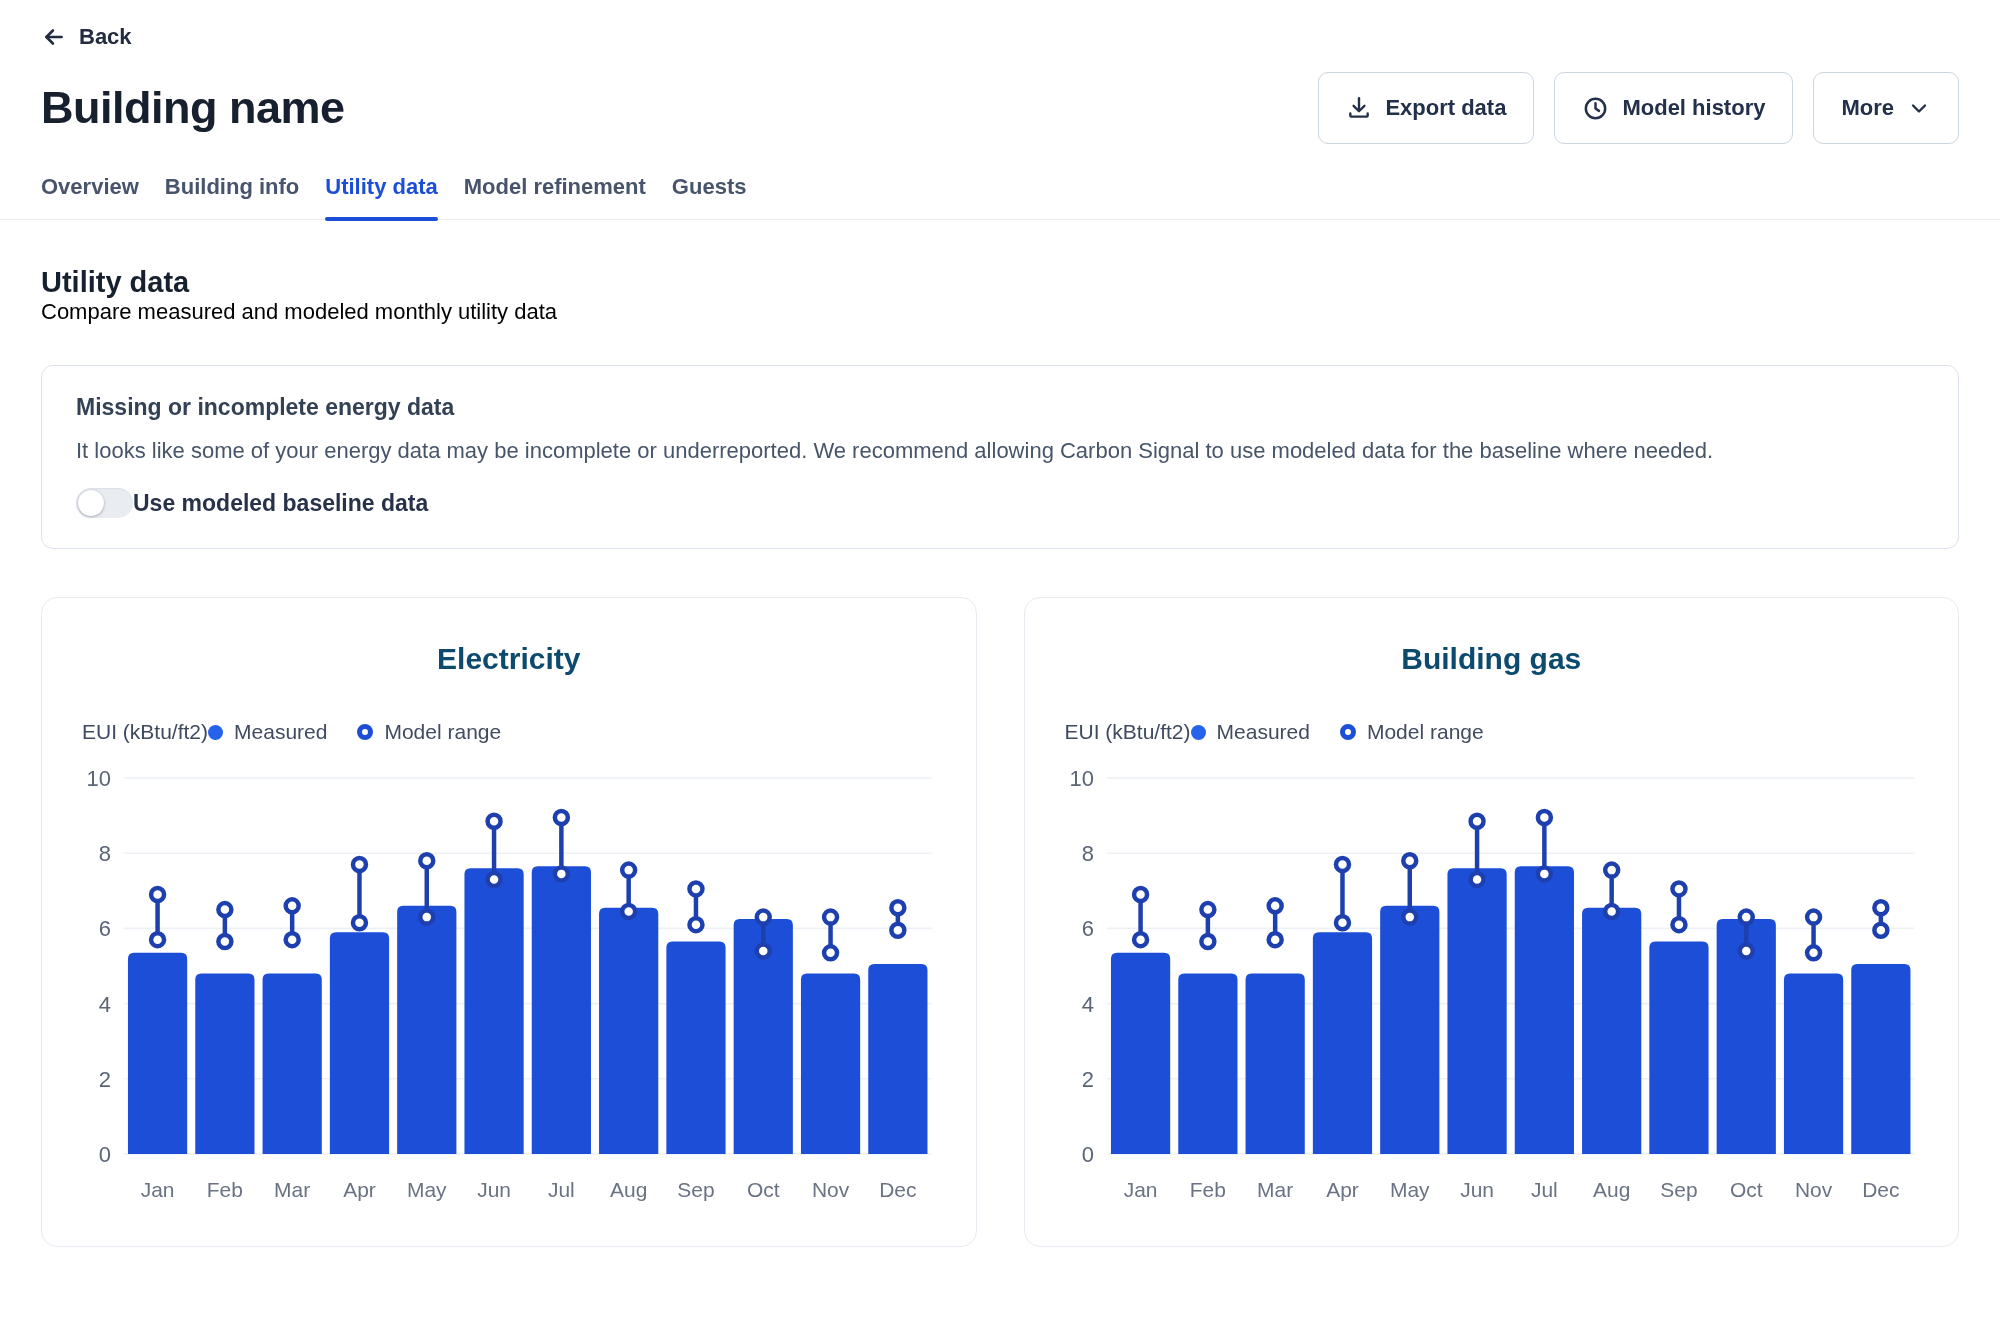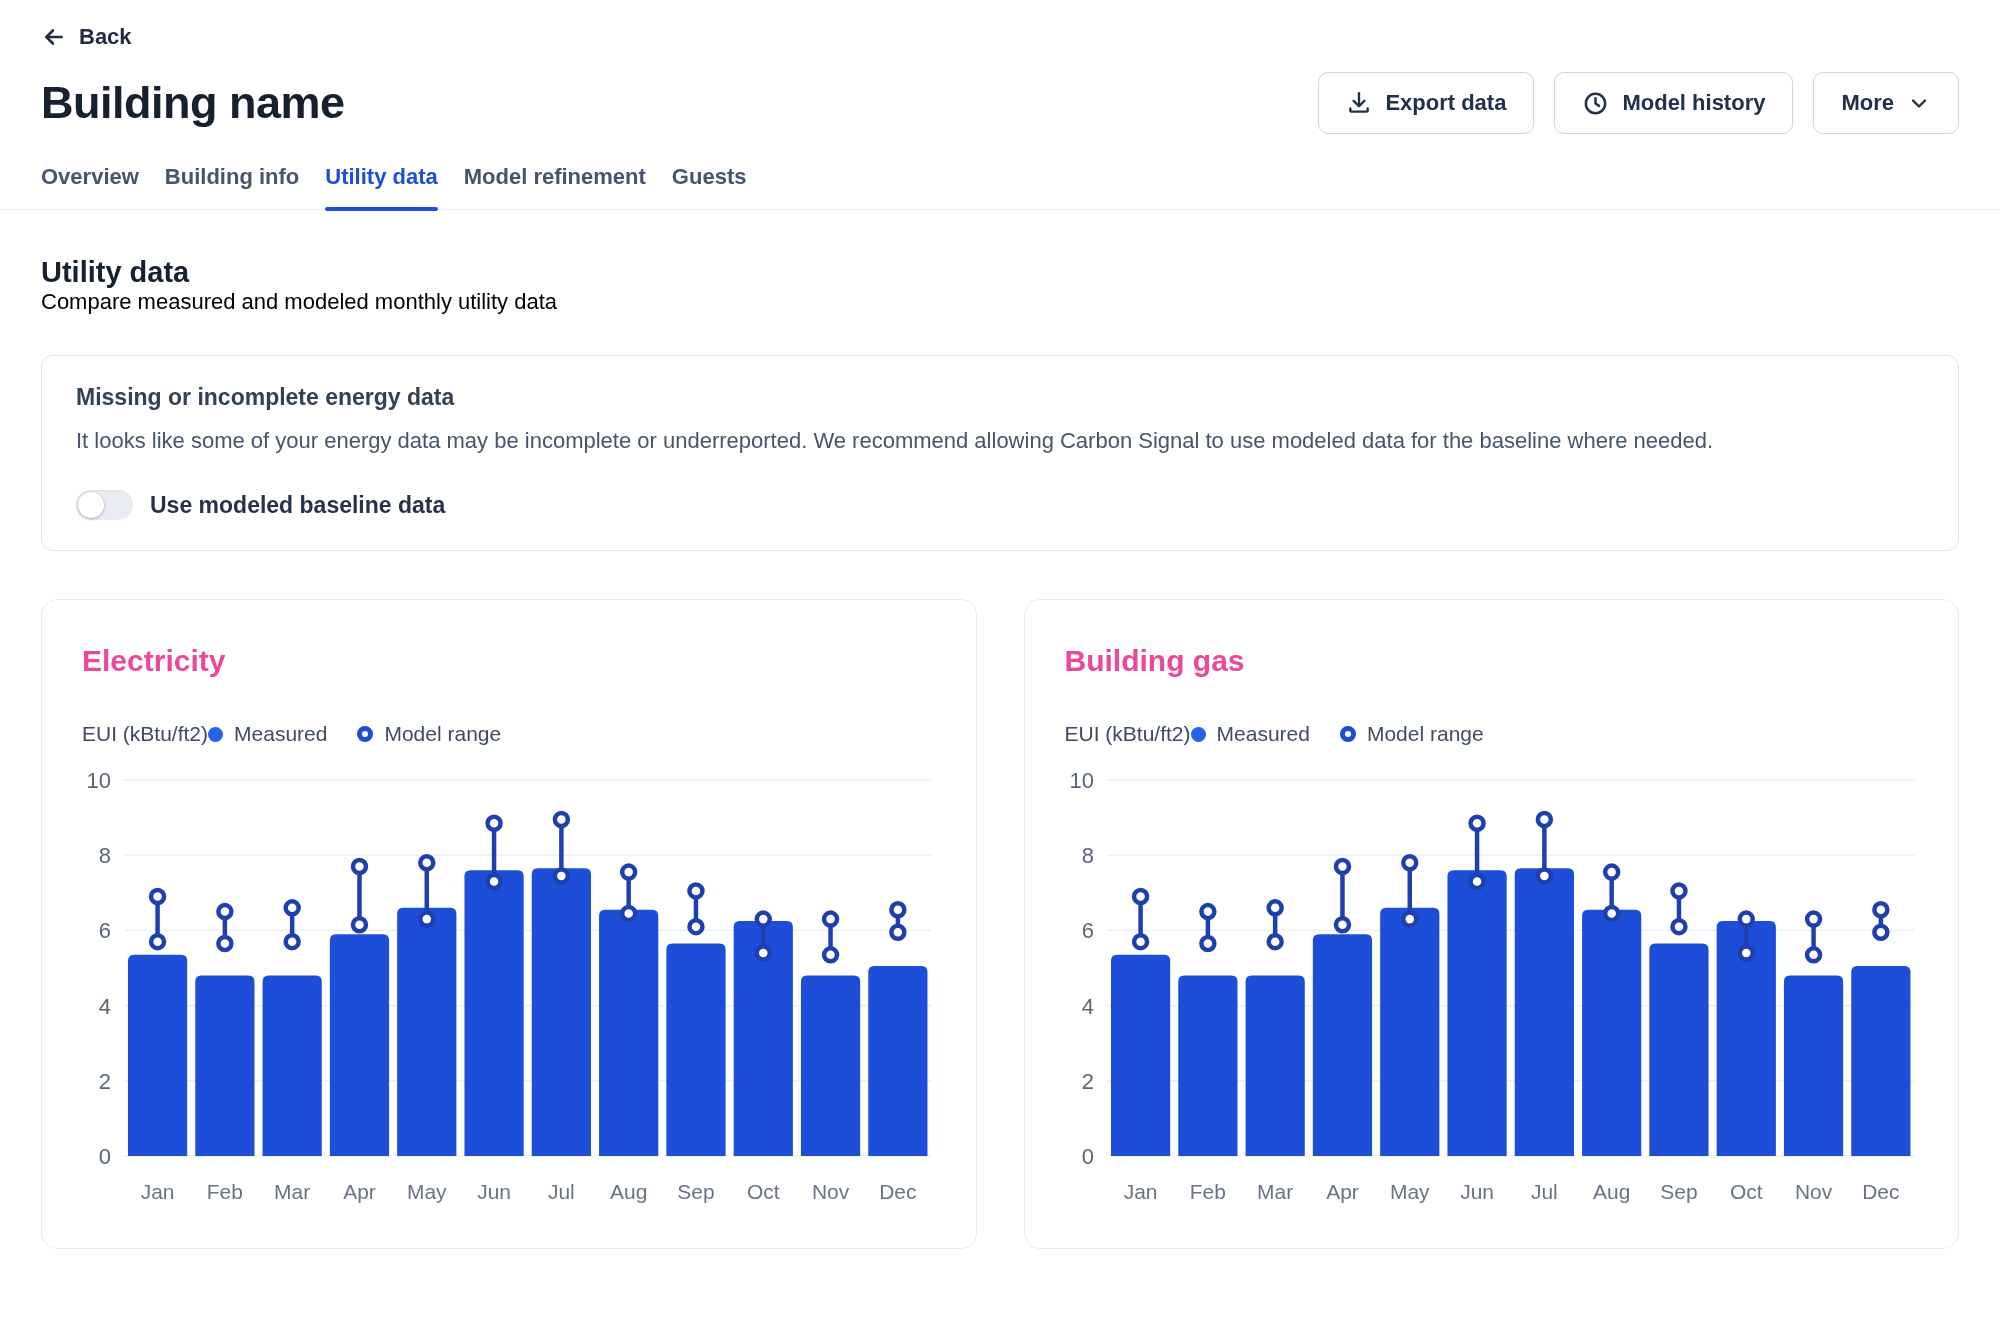--- a/index.html
+++ b/index.html
@@ -9,21 +9,21 @@
 
   
   .back { display:inline-flex; align-items:flex-end; gap:12px; margin-top:24px;
           font-size:22px; font-weight:700; color:#222c3e; cursor:pointer; }
   .back svg { display:block; }
 
   
   .header-row { display:flex; align-items:center; justify-content:space-between; margin-top:18px; }
   .page-title { font-size:45px; font-weight:700; color:#17202f; letter-spacing:-0.5px; }
   .actions { display:flex; gap:20px; }
-  .btn { display:inline-flex; align-items:center; gap:13px; height:62px; padding:9px 27px;
+  .btn { display:inline-flex; align-items:center; gap:13px; height:72px; padding:9px 27px;
          background:#fff; border:1.5px solid #cdd5df; border-radius:10px;
          font-size:22px; font-weight:700; color:#23304a; cursor:pointer;
          font-family:"Liberation Sans", sans-serif; }
   .btn svg { display:block; }
 
   
   .tabs { margin:30px -41px 0; padding:0 41px; border-bottom:1.5px solid #e8ecf1;
           display:flex; gap:26px; }
   .tab { font-size:22px; font-weight:700; color:#47546b; padding-bottom:19px;
          position:relative; cursor:pointer; }
@@ -33,33 +33,33 @@
 
   
   .section-title { margin-top:46px; font-size:29px; font-weight:700; color:#17202f; }
   .section-sub { font-size:22px; color:#000000; }
 
   
   .alert { margin-top:40px; border:1.5px solid #dde3ec; border-radius:12px;
            padding:28px 34px 30px; }
   .alert-title { font-size:23px; font-weight:700; color:#334155; }
   .alert-body { margin-top:17px; font-size:22px; color:#475569; }
-  .toggle-row { margin-top:36px; display:flex; align-items:center; gap:17px; }
+  .toggle-row { margin-top:24px; display:flex; align-items:center; }
   .toggle { width:57px; height:30px; border-radius:16px; background:#e9edf2;
             box-shadow:inset 0 1px 2px rgba(15,23,42,.06); position:relative; cursor:pointer; flex:0 0 auto; }
   .toggle .knob { position:absolute; left:2px; top:2px; width:26px; height:26px;
                   border-radius:50%; background:#fff;
                   box-shadow:0 1px 3px rgba(15,23,42,.30), 0 0 0 .5px rgba(15,23,42,.06); }
   .toggle-label { font-size:23px; font-weight:700; color:#27324a; }
 
   
   .cards { display:flex; gap:47px; margin-top:48px; }
   .card { flex:1 1 0; border:1.5px solid #e7ebf1; border-radius:16px;
           padding:44px 40px 40px; background:#fff; }
-  .card-title { font-size:30px; font-weight:700; color:#ec4899; }
+  .card-title { font-size:30px; font-weight:700; color:#0c4a6e;text-align:center; }
   .meta { margin-top:44px; display:flex; align-items:center; justify-content:flex-start; }
   .axis-title { font-size:21px; color:#3f4a5e; }
   .legend { display:flex; align-items:center; gap:30px; }
   .legend-item { display:flex; align-items:center; gap:11px; font-size:21px; color:#414c60; }
   .dot  { width:15px; height:15px; border-radius:50%; }
   .ring { width:16px; height:16px; border-radius:50%; border:5px solid #1d4ed8; }
   .chart-svg { display:block; width:100%; height:448px; margin-top:14px; }
   .chart-svg text { font-family:"Liberation Sans", sans-serif; }
 </style>
 </head>

